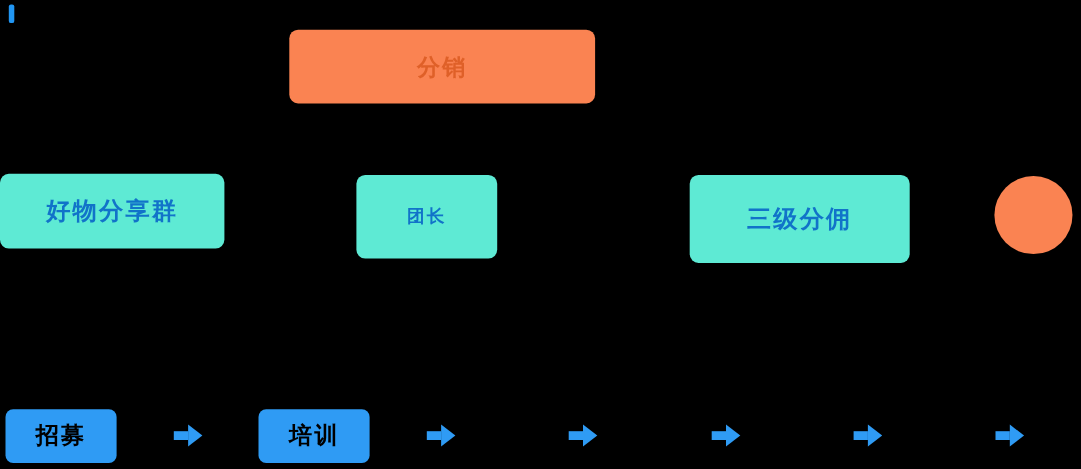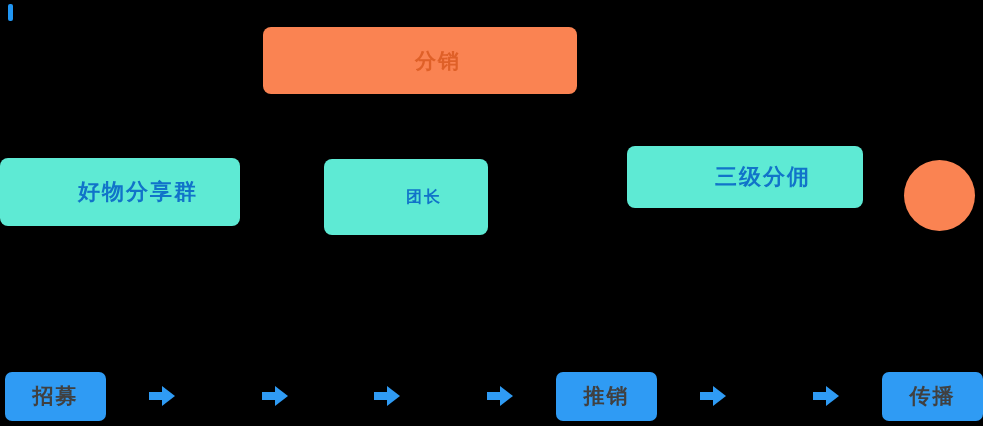--- a/index.html
+++ b/index.html
@@ -26,40 +26,39 @@
     background: #2196f3;
   }
   .box {
     position: absolute;
     border-radius: 8px;
     display: flex;
     align-items: center;
     justify-content: center;
     font-weight: bold;
     letter-spacing: 2px;
-    padding-left: 36px;
   }
   .box-orange {
     background: #fa8352;
     color: #df6028;
   }
   .box-blue {
     background: #5eead4;
     color: #1173c9;
   }
   .top-box {
     left: 263px;
     top: 27px;
     width: 278px;
     height: 67px;
     font-size: 21px;
   }
   .mid-box-1 { left: 0px;   top: 158px; width: 204px; height: 68px; font-size: 22px; }
   .mid-box-2 { left: 324px; top: 159px; width: 128px; height: 76px; font-size: 16px; }
-  .mid-box-3 { left: 627px; top: 146px; width: 200px; height: 62px; font-size: 22px; }
+  .mid-box-3 { left: 627px; top: 159px; width: 200px; height: 80px; font-size: 22px; }
   .circle {
     position: absolute;
     left: 904px;
     top: 160px;
     width: 71px;
     height: 71px;
     border-radius: 50%;
     background: #fa8352;
   }
   
@@ -72,21 +71,21 @@
     display: flex;
     align-items: center;
     box-sizing: border-box;
     padding: 0 0 0 5px;
   }
   .step-box {
     flex: 0 0 101px;
     height: 49px;
     background: #2f9bf4;
     border-radius: 7px;
-    color: #404040;
+    color: #000000;
     font-size: 21px;
     font-weight: bold;
     letter-spacing: 2px;
     display: flex;
     align-items: center;
     justify-content: center;
   }
   .flow-gap {
     flex: 1 1 auto;
     display: flex;
@@ -140,20 +139,23 @@
     <div class="step-box">
       <span>招募</span>
     </div>
     <div class="flow-gap">
       <span class="arrow">
           <span class="shaft"></span>
           <span class="head"></span>
         </span>
     </div>
 
+    <div class="step-box">
+      <span>培训</span>
+    </div>
     <div class="flow-gap">
       <span class="arrow">
           <span class="shaft"></span>
           <span class="head"></span>
         </span>
     </div>
 
     <div class="flow-gap">
       <span class="arrow">
           <span class="shaft"></span>
@@ -161,36 +163,30 @@
         </span>
     </div>
 
     <div class="flow-gap">
       <span class="arrow">
           <span class="shaft"></span>
           <span class="head"></span>
         </span>
     </div>
 
-    <div class="step-box">
-      <span>推销</span>
-    </div>
     <div class="flow-gap">
       <span class="arrow">
           <span class="shaft"></span>
           <span class="head"></span>
         </span>
     </div>
 
     <div class="flow-gap">
       <span class="arrow">
           <span class="shaft"></span>
           <span class="head"></span>
         </span>
     </div>
 
-    <div class="step-box">
-      <span>传播</span>
-    </div>
 
   </div>
 
 </div>
 
 </body></html>

